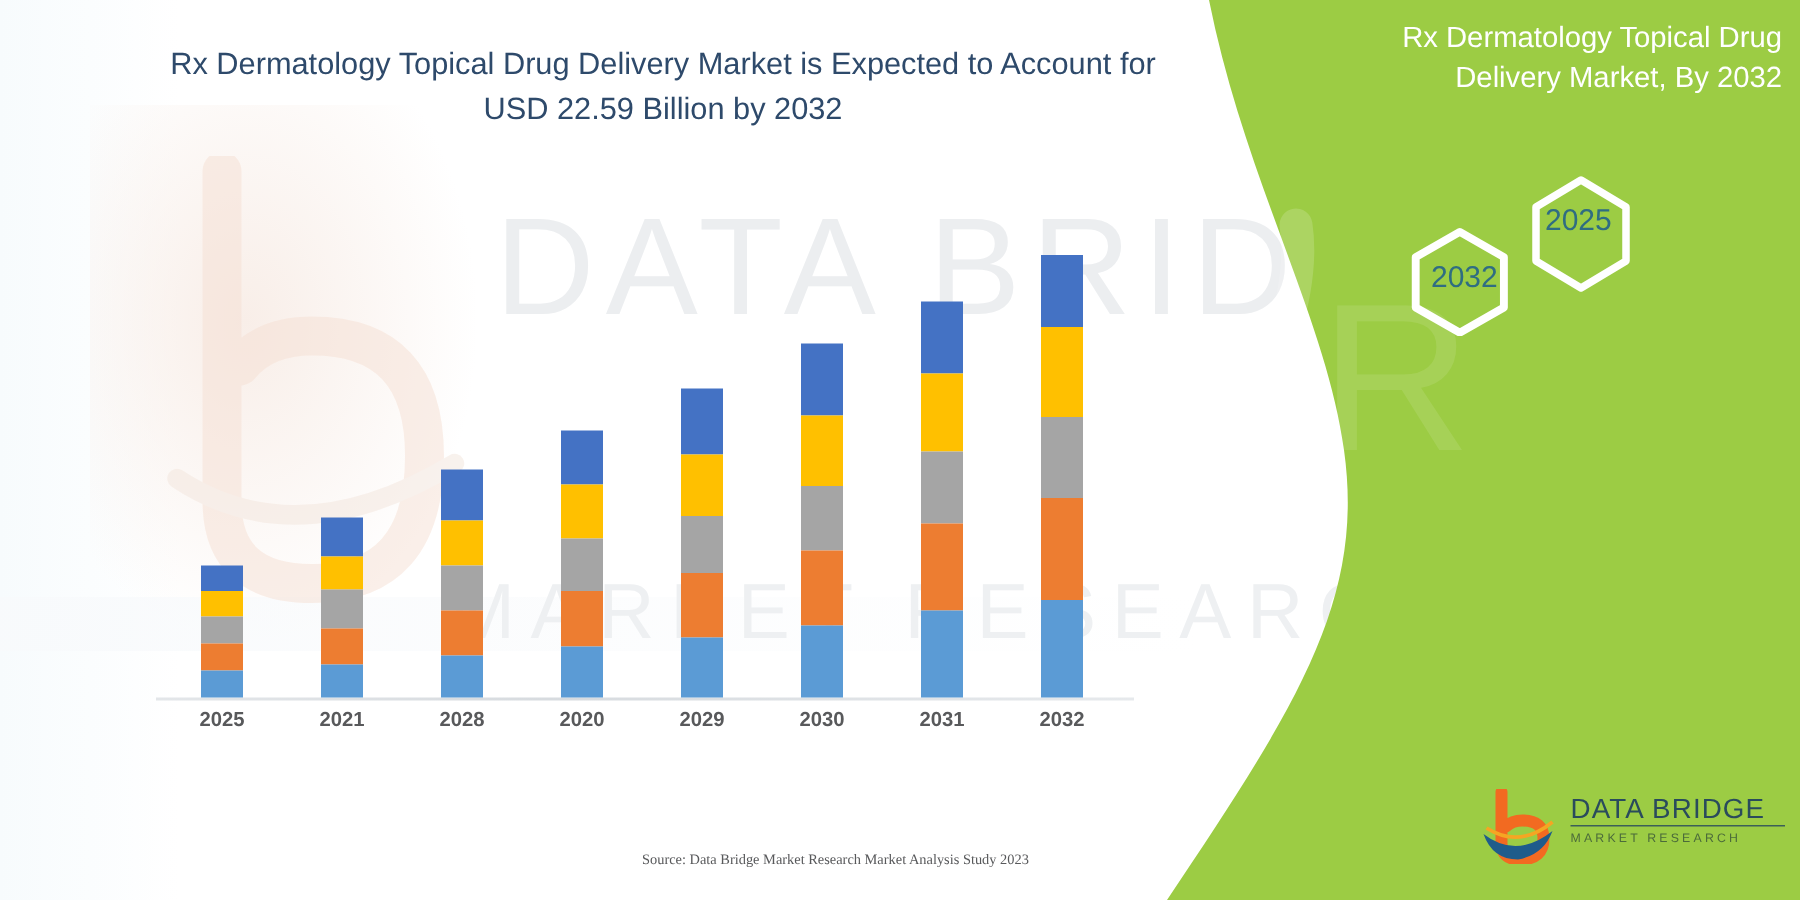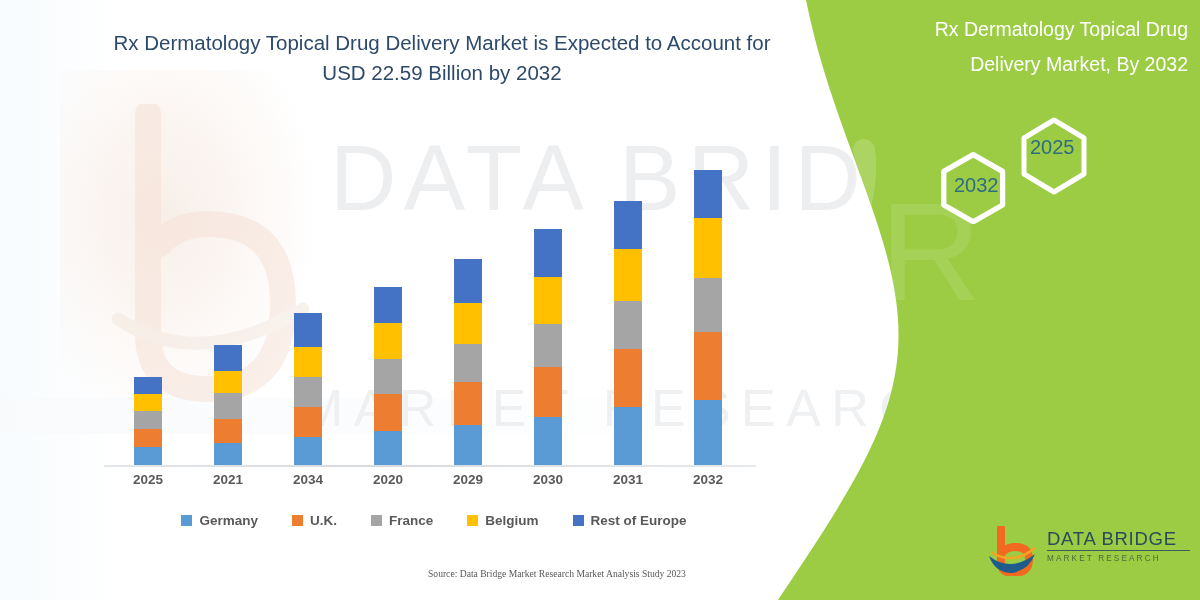--- a/index.html
+++ b/index.html
@@ -23,21 +23,21 @@
   .wm-text{position:absolute;color:#e9ecef;font-weight:400;letter-spacing:.08em;
     white-space:nowrap;user-select:none;}
   .wm-data{left:330px;top:126px;font-size:92px;color:#eceef0;}
   .wm-mkt{left:300px;top:378px;font-size:52px;color:#eef0f2;letter-spacing:.2em;}
   .wm-b{position:absolute;left:88px;top:104px;width:230px;height:300px;opacity:.5;}
 
   
   .green-panel{position:absolute;left:760px;top:0;width:440px;height:600px;}
   .green-panel svg{display:block;}
   .gp-title{position:absolute;left:892px;top:12px;width:296px;
-    color:#ffffff;font-size:19.5px;line-height:35px;text-align:right;font-weight:400;}
+    color:#ffffff;font-size:19.5px;line-height:27px;text-align:right;font-weight:400;}
   .gp-brand{position:absolute;left:900px;top:290px;width:290px;text-align:center;
     color:#4a7a86;font-size:19px;line-height:29px;letter-spacing:.03em;font-weight:400;}
 
   .hexwrap{position:absolute;left:930px;top:112px;width:190px;height:110px;}
   .hexwrap svg{position:absolute;left:0;top:0;}
   .hex-label{position:absolute;color:#2f6d82;font-size:20px;font-weight:400;}
   .hex-2032{left:24px;top:62px;}
   .hex-2025{left:100px;top:24px;}
 
   
@@ -196,49 +196,27 @@
           <div class="seg" style="height: 65px; background: rgb(91, 155, 213);"></div>
           <div class="seg" style="height: 68px; background: rgb(237, 125, 49);"></div>
           <div class="seg" style="height: 54px; background: rgb(165, 165, 165);"></div>
           <div class="seg" style="height: 60px; background: rgb(255, 192, 0);"></div>
           <div class="seg" style="height: 48px; background: rgb(68, 114, 196);"></div>
         </div>
       </div>
     <div class="xticks">
         <div class="xtick" style="left: 44px;">2025</div>
         <div class="xtick" style="left: 124px;">2021</div>
-        <div class="xtick" style="left: 204px;">2034</div>
+        <div class="xtick" style="left: 204px;">2028</div>
         <div class="xtick" style="left: 284px;">2020</div>
         <div class="xtick" style="left: 364px;">2029</div>
         <div class="xtick" style="left: 444px;">2030</div>
         <div class="xtick" style="left: 524px;">2031</div>
         <div class="xtick" style="left: 604px;">2032</div>
       </div>
   </div>
 
-  <div class="legend">
-      <div class="lg-item">
-        <span class="lg-swatch" style="background: rgb(91, 155, 213);"></span>
-        <span class="lg-label">Germany</span>
-      </div>
-      <div class="lg-item">
-        <span class="lg-swatch" style="background: rgb(237, 125, 49);"></span>
-        <span class="lg-label">U.K.</span>
-      </div>
-      <div class="lg-item">
-        <span class="lg-swatch" style="background: rgb(165, 165, 165);"></span>
-        <span class="lg-label">France</span>
-      </div>
-      <div class="lg-item">
-        <span class="lg-swatch" style="background: rgb(255, 192, 0);"></span>
-        <span class="lg-label">Belgium</span>
-      </div>
-      <div class="lg-item">
-        <span class="lg-swatch" style="background: rgb(68, 114, 196);"></span>
-        <span class="lg-label">Rest of Europe</span>
-      </div>
-    </div>
 
   <div class="footer">
     <span class="f-right">Source: Data Bridge Market Research  Market Analysis Study 2023</span>
   </div>
 
 </div>
 
 </body></html>

